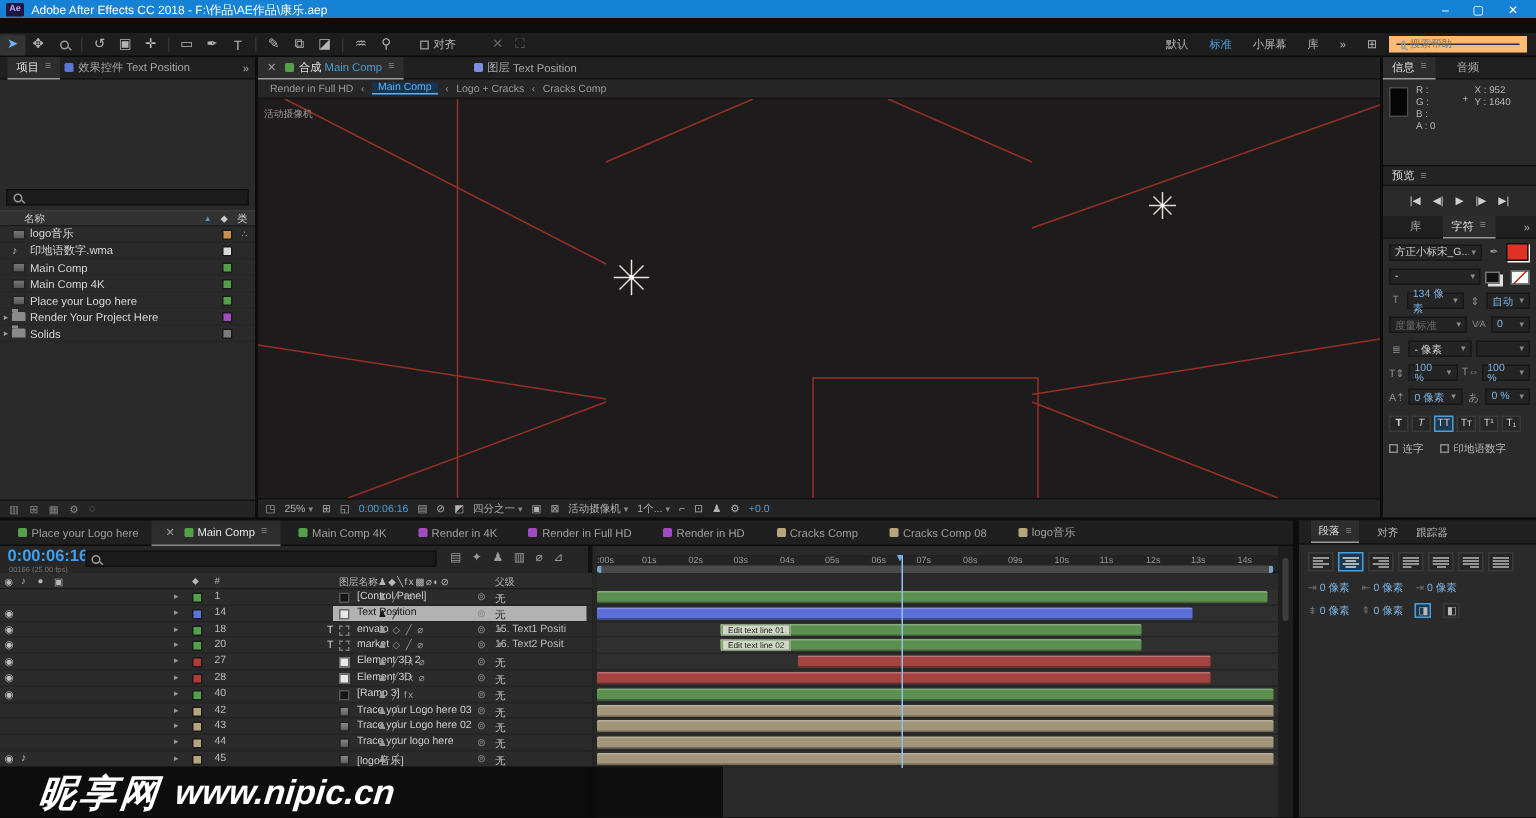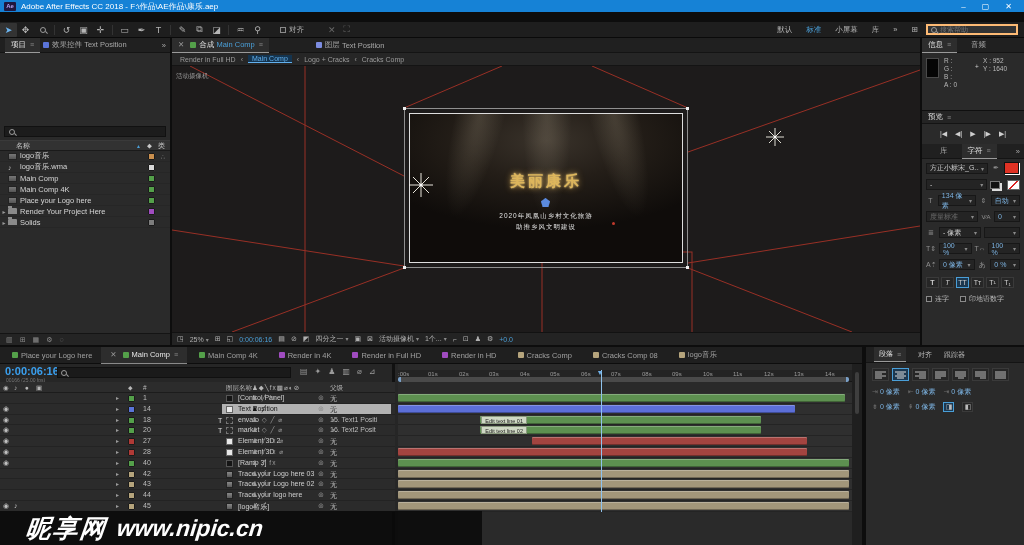--- a/index.html
+++ b/index.html
@@ -25,21 +25,21 @@
     border-bottom:1px solid #0a0a0a; display:flex; align-items:center; color:#b5b5b5; font-size:9px; }
   .tool { width:17px; height:14px; display:flex; align-items:center; justify-content:center; }
   .tool.sel { color:#6cb5f0; background:#333; border-radius:1px; }
   .tsep { width:1px; height:10px; background:#333; margin:0 3px; }
   .mag { position:relative; width:6px; height:6px; border:1px solid #9a9a9a; border-radius:50%; display:inline-block; }
   .mag::after { content:""; position:absolute; width:3px; height:1px; background:#9a9a9a;
     right:-3px; bottom:-1px; transform:rotate(45deg); }
   .checkbox { width:6px; height:6px; border:1px solid #8a8a8a; display:inline-block; background:#222; }
   #workspaces { margin-left:auto; display:flex; align-items:center; gap:14px; font-size:7.5px; color:#b5b5b5; }
   #workspaces .active-ws { color:#4a9fd8; }
-  #help-search { width:92px; height:11px; background:#333; border:2px solid #fdba74; color:#9a9a9a;
+  #help-search { width:92px; height:11px; background:#333; border:5px solid #fdba74; color:#9a9a9a;
     font-size:7px; margin:0 6px 0 8px; display:flex; align-items:center; gap:3px; padding:0 3px; }
   #help-search input { background:transparent; border:none; outline:none; color:#bbb; font-size:7px; width:70px;
     font-family:inherit; }
 
   
   #workspace { position:absolute; left:0; top:38px; width:1024px; height:307px; background:#0d0d0d; }
   .tabbar { background:#202020; height:15px; display:flex; align-items:center; font-size:7.5px; color:#a8a8a8;
     border-bottom:1px solid #141414; }
   .tab-active { background:#2d2d2d; color:#e0e0e0; height:15px; display:flex; align-items:center;
     border-bottom:1px solid #9a9a9a; }
@@ -276,21 +276,21 @@
         <div class="proj-row">
           <span class="exp"></span>
             <span class="picon comp"></span>
           <span>logo音乐</span>
           <span class="plabel" style="background: rgb(201, 143, 78);"></span>
           <span style="position:absolute; left:161px; color:#aaa; font-size:6px">∴</span>
         </div>
         <div class="proj-row">
           <span class="exp"></span>
             <span class="picon audio">♪</span>
-          <span>logo音乐.wma</span>
+          <span>印地语数字.wma</span>
           <span class="plabel" style="background: rgb(216, 216, 216);"></span>
         </div>
         <div class="proj-row">
           <span class="exp"></span>
             <span class="picon comp"></span>
           <span>Main Comp</span>
           <span class="plabel" style="background: rgb(84, 160, 74);"></span>
         </div>
         <div class="proj-row">
           <span class="exp"></span>
@@ -358,36 +358,20 @@
             <line x1="0" y1="164" x2="232" y2="200"></line>
             <line x1="748" y1="160" x2="516" y2="197"></line>
             <line x1="232" y1="202" x2="60" y2="266"></line>
             <line x1="516" y1="202" x2="680" y2="266"></line>
             <line x1="232" y1="42" x2="330" y2="0"></line>
             <line x1="516" y1="42" x2="420" y2="0"></line>
             <line x1="133" y1="0" x2="133" y2="266"></line>
             <rect x="370" y="186" width="150" height="90"></rect>
           </g>
         </svg>
-        <div id="frame">
-          <span class="handle" style="left:-2px; top:-2px"></span>
-          <span class="handle" style="right:-2px; top:-2px"></span>
-          <span class="handle" style="left:-2px; bottom:-2px"></span>
-          <span class="handle" style="right:-2px; bottom:-2px"></span>
-          <div id="frame-inner">
-            <div class="spot" style="left:30px; transform:rotate(14deg)"></div>
-            <div class="spot" style="left:110px"></div>
-            <div class="spot" style="left:190px; transform:rotate(-14deg)"></div>
-            <div id="scene-title">美丽康乐</div>
-            <div id="scene-icon"></div>
-            <div class="scene-sub" style="top:98px">2020年凤凰山乡村文化旅游</div>
-            <div class="scene-sub" style="top:109px">助推乡风文明建设</div>
-            <div id="red-dot"></div>
-          </div>
-        </div>
         <svg class="star" style="left:237px; top:107px" width="24" height="24" viewBox="0 0 24 24">
           <g stroke="#f5f2e8" stroke-width="1" opacity="0.95">
             <line x1="12" y1="0" x2="12" y2="24"></line>
               <line x1="0" y1="12" x2="24" y2="12"></line>
             <line x1="4" y1="4" x2="20" y2="20"></line>
               <line x1="20" y1="4" x2="4" y2="20"></line>
           </g>
             <circle cx="12" cy="12" r="1.6" fill="#fff"></circle>
         </svg>
         <svg class="star" style="left:594px; top:62px" width="18" height="18" viewBox="0 0 18 18">

